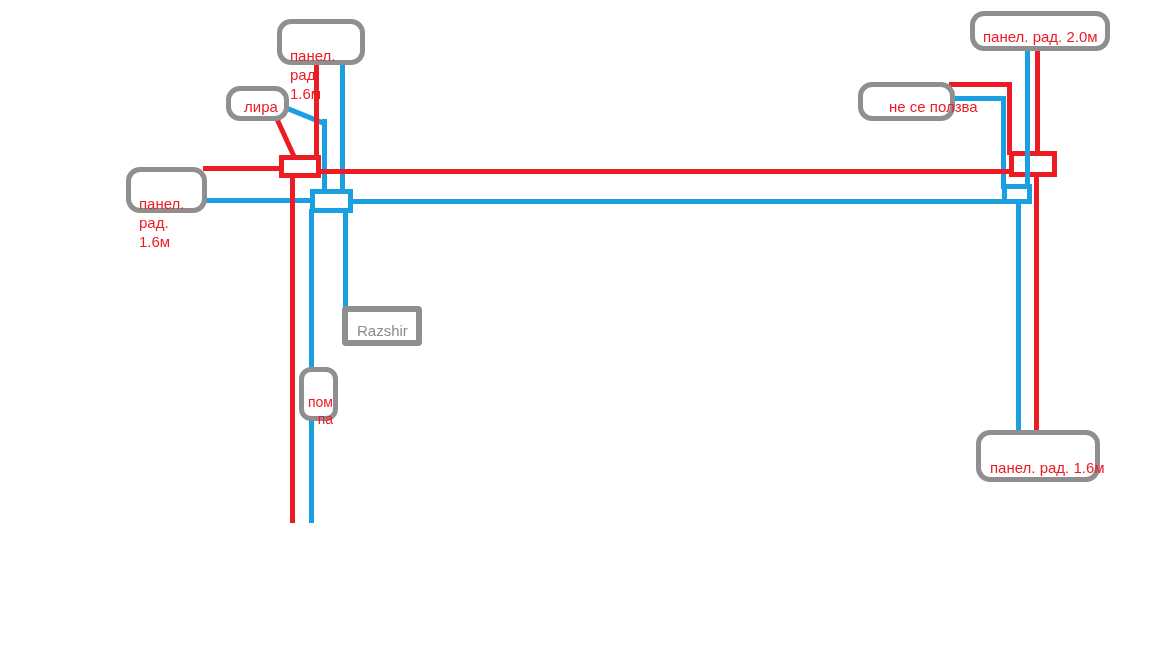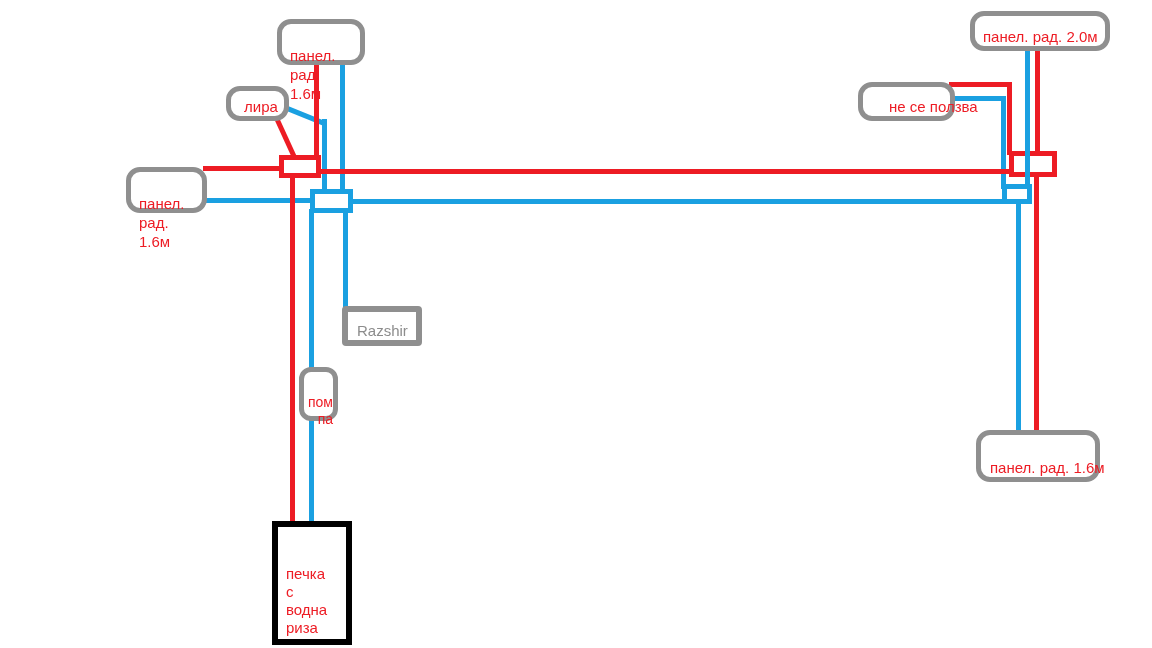--- a/index.html
+++ b/index.html
@@ -87,26 +87,20 @@
 
   <div class="node square vcenter razshir" style="left:342px;top:306px;width:80px;height:40px;">
     <span class="lbl">Razshir</span>
   </div>
 
   <div class="node pump" style="left:299px;top:367px;width:39px;height:54px;text-align:right;">
     <span class="lbl">пом
 па</span>
   </div>
 
-  <div class="node stove" style="left:272px;top:521px;width:80px;height:124px;">
-    <span class="lbl">печка
- с
-водна
-риза</span>
-  </div>
 
   <div class="node vcenter nowrap" style="left:858px;top:82px;width:97px;height:39px;padding-left:26px;">
     <span class="lbl">не се ползва</span>
   </div>
 
   <div class="node vcenter nowrap" style="left:970px;top:11px;width:140px;height:40px;padding-left:8px;">
     <span class="lbl">панел. рад. 2.0м</span>
   </div>
 
   <div class="node vcenter nowrap" style="left:976px;top:430px;width:124px;height:52px;padding-left:9px;">

